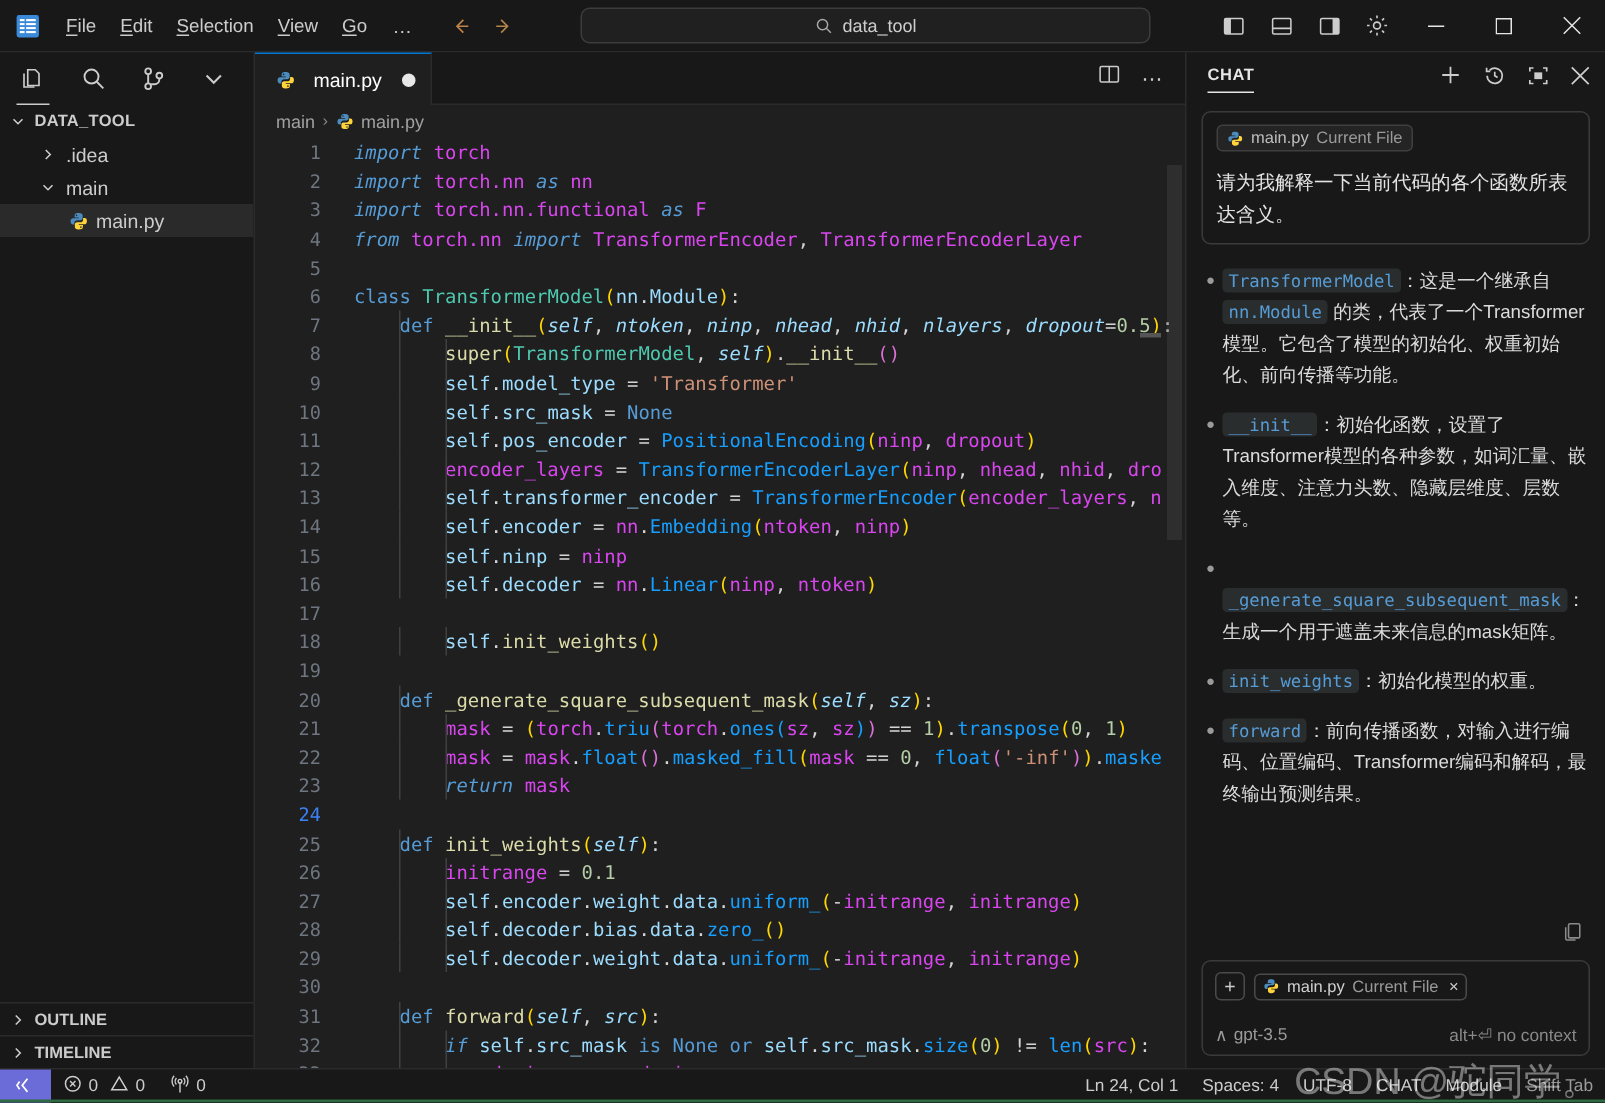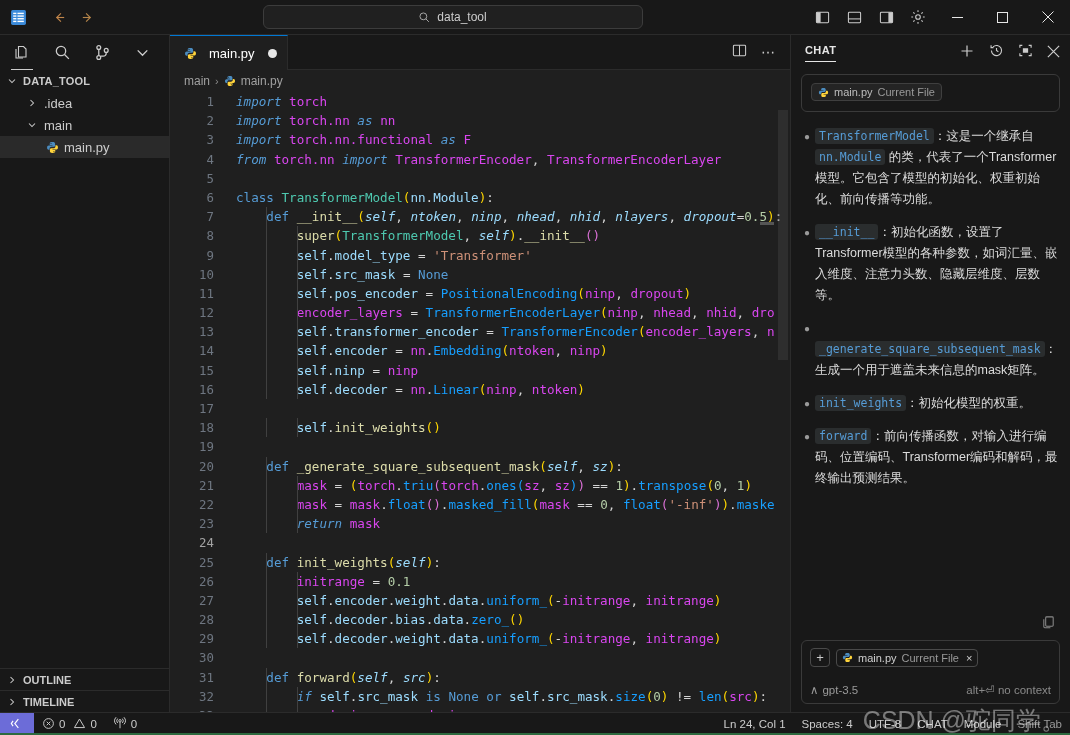--- a/index.html
+++ b/index.html
@@ -74,21 +74,21 @@
   .breadcrumbs { height: 22px; display:flex; align-items:center; gap: 5px; padding-left: 14px;
     font-size: 12px; color: #a0a0a0; background:#1f1f1f; }
   .bc-sep { color:#8a8a8a; font-size: 11px; }
   .bc-item { display:flex; align-items:center; gap:4px; }
 
   .codearea { flex: 1; position: relative; overflow: hidden; background:#1f1f1f; }
   .code { position:absolute; inset:0; font-family: "DejaVu Sans Mono", monospace;
     font-size: 12.6px; line-height: 19.2px; white-space: pre; }
   .cline { height: 19.2px; display: flex; align-items: center; }
   .lno { width: 44px; text-align: right; padding-right: 16px; color: #6e7681; flex: 0 0 60px; font-size: 12.4px; }
-  .cline.active .lno { color: #a3a3a3; }
+  .cline.active .lno { color: #3b82f6; }
   .ctext { flex:1; position: relative; padding-left: 6px; }
   .guide { position:absolute; top:0; bottom:0; width:1px; background:#404040; }
 
   
   .kw { color:#569cd6; }
   .kwi { color:#569cd6; font-style: italic; }
   .cls { color:#4ec9b0; }
   .fn { color:#dcdcaa; }
   .var { color:#9cdcfe; }
   .par { color:#9cdcfe; font-style: italic; }
@@ -161,20 +161,28 @@
         <rect x="3" y="6" width="3" height="1.3" fill="#fff"></rect>
         <rect x="3" y="8.5" width="3" height="1.3" fill="#fff"></rect>
         <rect x="3" y="11" width="3" height="1.3" fill="#fff"></rect>
         <rect x="7" y="3.5" width="6" height="1.3" fill="#fff"></rect>
         <rect x="7" y="6" width="6" height="1.3" fill="#fff"></rect>
         <rect x="7" y="8.5" width="6" height="1.3" fill="#fff"></rect>
         <rect x="7" y="11" width="6" height="1.3" fill="#fff"></rect>
       </svg>
     </div>
 
+    <div class="menubar">
+      <div class="menu-item"><u>F</u><span>ile</span></div>
+      <div class="menu-item"><u>E</u><span>dit</span></div>
+      <div class="menu-item"><u>S</u><span>election</span></div>
+      <div class="menu-item"><u>V</u><span>iew</span></div>
+      <div class="menu-item"><u>G</u><span>o</span></div>
+      <div class="menu-dots">…</div>
+    </div>
 
     <div class="nav-arrows">
       <div class="nav-arrow">
         <svg width="15" height="15" viewBox="0 0 16 16" fill="none" stroke="#c0854a" stroke-width="1.2">
           <path d="M9.5 3.5 L5 8 L9.5 12.5"></path>
             <path d="M5 8 H13"></path>
         </svg>
       </div>
       <div class="nav-arrow dim">
         <svg width="15" height="15" viewBox="0 0 16 16" fill="none" stroke="#b5854a" stroke-width="1.2">
@@ -417,20 +425,21 @@
           <span class="ctx-chip">
             <span style="display:flex">
               <svg width="11" height="11" viewBox="0 0 16 16">
                 <path d="M7.9 1.3c-2 0-3.3.5-3.3 2v1.6h3.4v.6H3.4c-1.3 0-2.1 1-2.1 2.6 0 1.6.6 2.6 1.9 2.6h1.2V9.3c0-1.3 1.1-2.2 2.4-2.2h2.6c1 0 1.8-.8 1.8-1.7V3.3c0-1.2-1.2-2-2.6-2z" fill="#4b8bbe"></path>
                 <path d="M8.1 14.7c2 0 3.3-.5 3.3-2v-1.6H8v-.6h4.6c1.3 0 2.1-1 2.1-2.6 0-1.6-.6-2.6-1.9-2.6h-1.2v1.4c0 1.3-1.1 2.2-2.4 2.2H6.6c-1 0-1.8.8-1.8 1.7v2.1c0 1.2 1.2 2 2.6 2z" fill="#ffd43b"></path>
               </svg>
             </span>
             <span>main.py</span>
             <span class="cf">Current File</span>
           </span>
+          <div class="user-text">请为我解释一下当前代码的各个函数所表达含义。</div>
         </div>
 
         <div class="bullets" id="answer-bullets">
             <div class="bullet">
               <div class="bdot">●</div>
               <div class="btext"><span class="inline-code">TransformerModel</span>：这是一个继承自 <span class="inline-code">nn.Module</span> 的类，代表了一个Transformer模型。它包含了模型的初始化、权重初始化、前向传播等功能。</div>
             </div>
             <div class="bullet">
               <div class="bdot">●</div>
               <div class="btext"><span class="inline-code">__init__</span>：初始化函数，设置了Transformer模型的各种参数，如词汇量、嵌入维度、注意力头数、隐藏层维度、层数等。</div>

